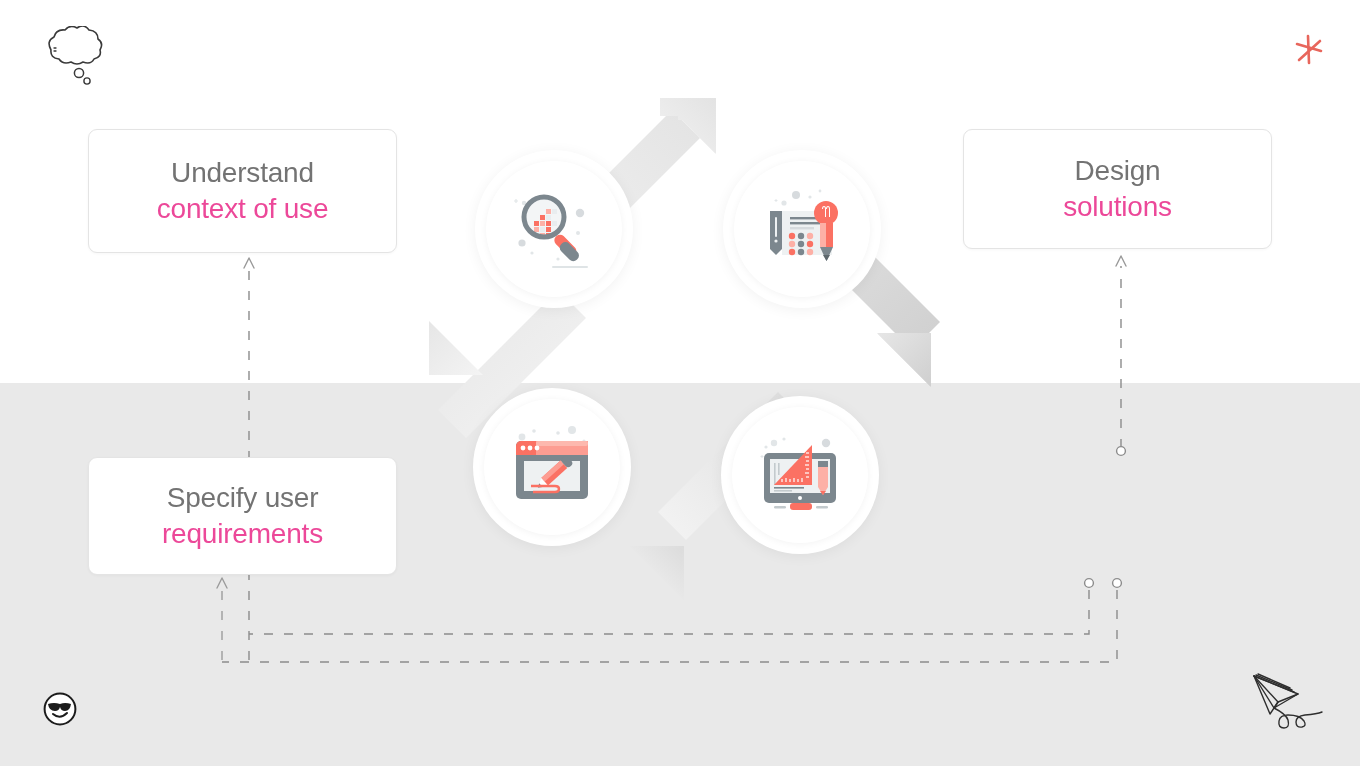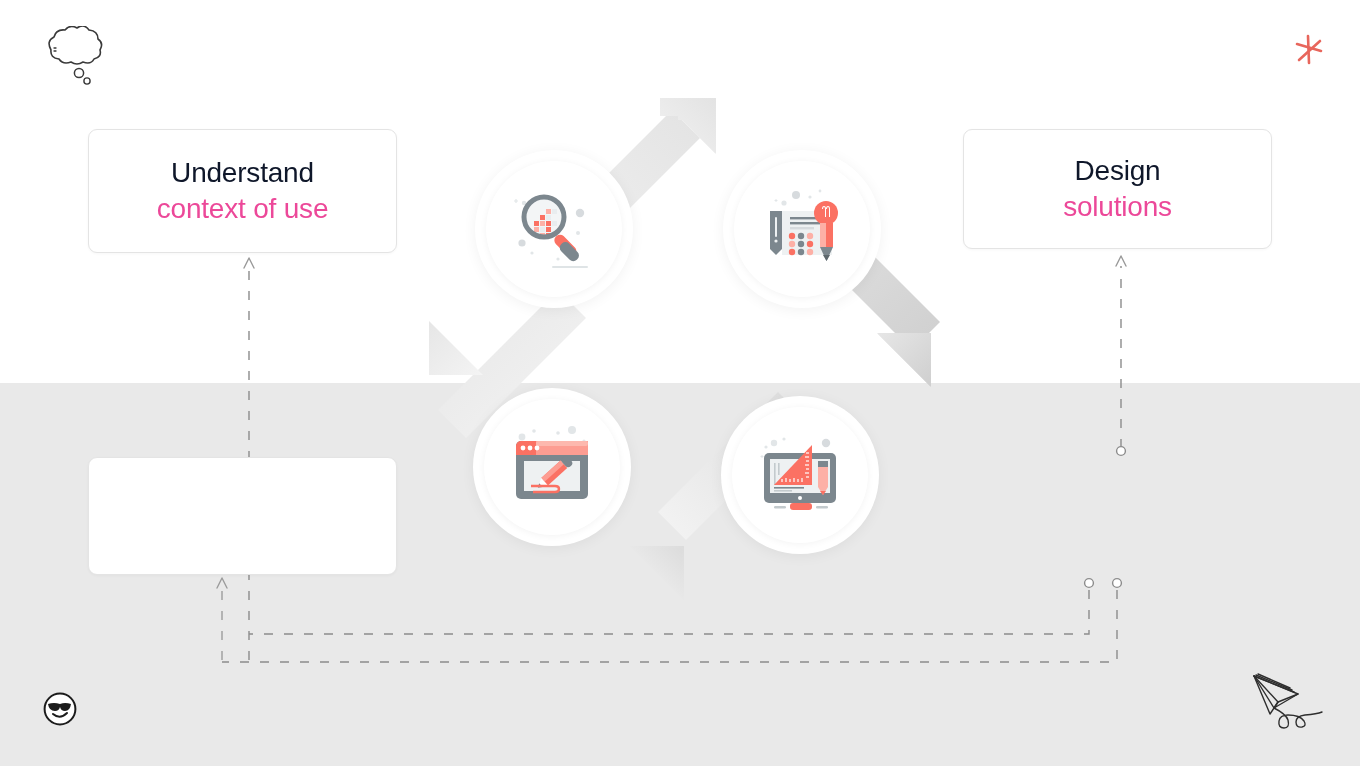--- a/index.html
+++ b/index.html
@@ -77,21 +77,21 @@
     border: 1px solid #e4e4e4;
     border-radius: 9px;
     box-sizing: border-box;
     display: flex;
     flex-direction: column;
     align-items: center;
     justify-content: center;
     box-shadow: 0 1px 3px rgba(0,0,0,0.035);
   }
   .label-line1 {
-    color: #0f172a;
+    color: #737373;
     font-size: 28px;
     line-height: 36px;
     font-weight: 400;
     letter-spacing: -0.2px;
     white-space: nowrap;
   }
   .label-line2 {
     color: #ec4899;
     font-size: 28px;
     line-height: 36px;
@@ -366,20 +366,22 @@
     <span class="label-line1">Understand</span>
     <span class="label-line2">context of use</span>
   </div>
 
   <div class="label-box box-design">
     <span class="label-line1">Design</span>
     <span class="label-line2">solutions</span>
   </div>
 
   <div class="label-box box-specify">
+    <span class="label-line1">Specify user</span>
+    <span class="label-line2">requirements</span>
   </div>
 
 
   <svg class="deco deco-cloud" width="70" height="62" viewBox="0 0 70 62" xmlns="http://www.w3.org/2000/svg">
     <path d="M13 24 q-5 -9 3 -13 q2 -8 11 -7 q5 -6 12 -2 q7 -5 12 2 q9 1 9 9
              q6 4 2 11 q2 7 -6 9 q-3 6 -11 3 q-6 4 -12 0 q-8 3 -12 -3 q-9 -1 -8 -9 z" fill="#ffffff" stroke="#3a3a3a" stroke-width="1.6" stroke-linejoin="round"></path>
     <circle cx="41" cy="47" r="4.6" fill="#ffffff" stroke="#3a3a3a" stroke-width="1.5"></circle>
     <circle cx="49" cy="55" r="3.1" fill="#ffffff" stroke="#3a3a3a" stroke-width="1.4"></circle>
     <path d="M16 22 l2 0 M16 25 l2 0" stroke="#3a3a3a" stroke-width="1.3" stroke-linecap="round"></path>
   </svg>

